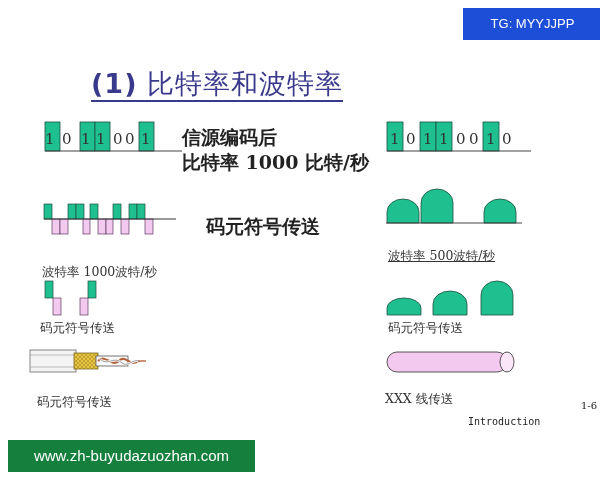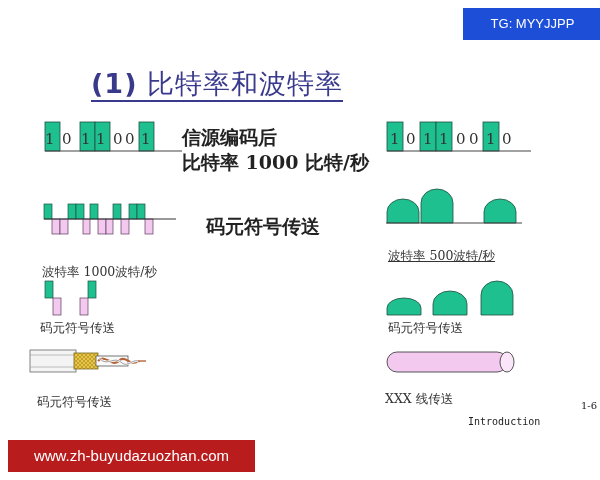--- a/index.html
+++ b/index.html
@@ -5,21 +5,21 @@
   html,body{margin:0;padding:0;}
   body{width:600px;height:480px;background:#ffffff;position:relative;overflow:hidden;font-family:"DejaVu Serif",serif;color:#222;}
   .abs{position:absolute;}
   .tg-badge{left:463px;top:8px;width:139px;height:32px;background:#1d4ed8;color:#fff;font-family:"Liberation Sans",sans-serif;font-size:13px;line-height:32px;text-align:center;}
   .title{left:91px;top:68px;font-size:27px;color:#3a3a8c;font-family:"DejaVu Sans",sans-serif;border-bottom:2px solid #3a3a8c;line-height:32px;padding-bottom:0px;white-space:nowrap;letter-spacing:1px;}
   .title .num{font-weight:bold;}
   .label-lg{font-size:19px;color:#222;white-space:nowrap;font-family:"DejaVu Serif",serif;font-weight:bold;}
   .label-sm{font-size:12.5px;color:#333;white-space:nowrap;font-family:"DejaVu Serif",serif;}
   .footer-intro{left:468px;top:416px;font-size:10px;font-family:"DejaVu Sans Mono",monospace;font-weight:normal;color:#222;}
   .footer-page{left:557px;top:400px;font-size:10px;color:#222;margin-left:24px;}
-  .url-badge{left:8px;top:440px;width:247px;height:32px;background:#b91c1c;color:#fff;font-family:"Liberation Sans",sans-serif;font-size:15px;line-height:32px;text-align:center;}
+  .url-badge{left:8px;top:440px;width:247px;height:32px;background:#15803d;color:#fff;font-family:"Liberation Sans",sans-serif;font-size:15px;line-height:32px;text-align:center;}
   svg{position:absolute;overflow:visible;}
 </style>
 </head>
 <body>
 
 <div class="abs tg-badge">TG: MYYJJPP</div>
 
 <div class="abs title">
   <span class="num">(1)</span>
   <span>比特率和波特率</span>

